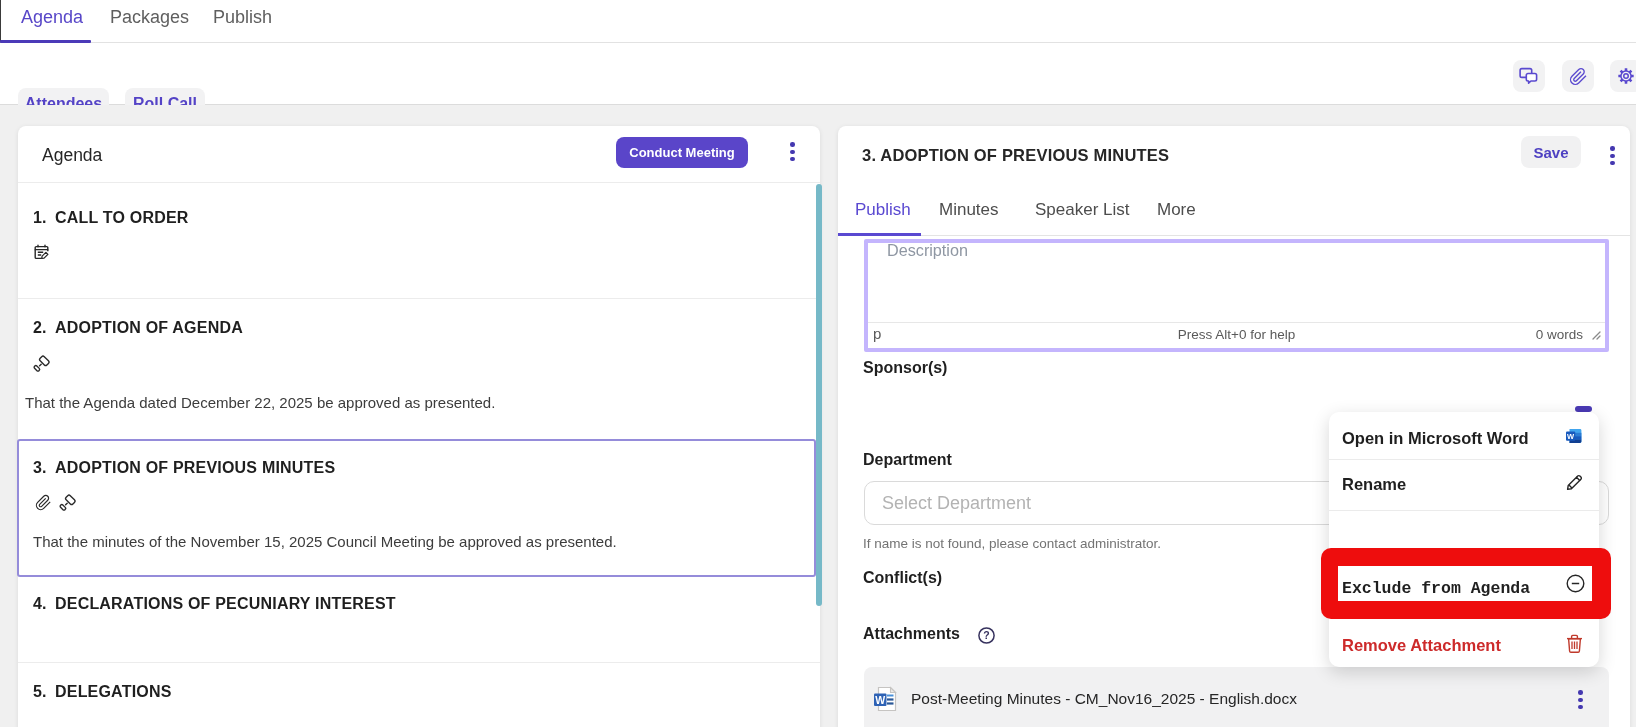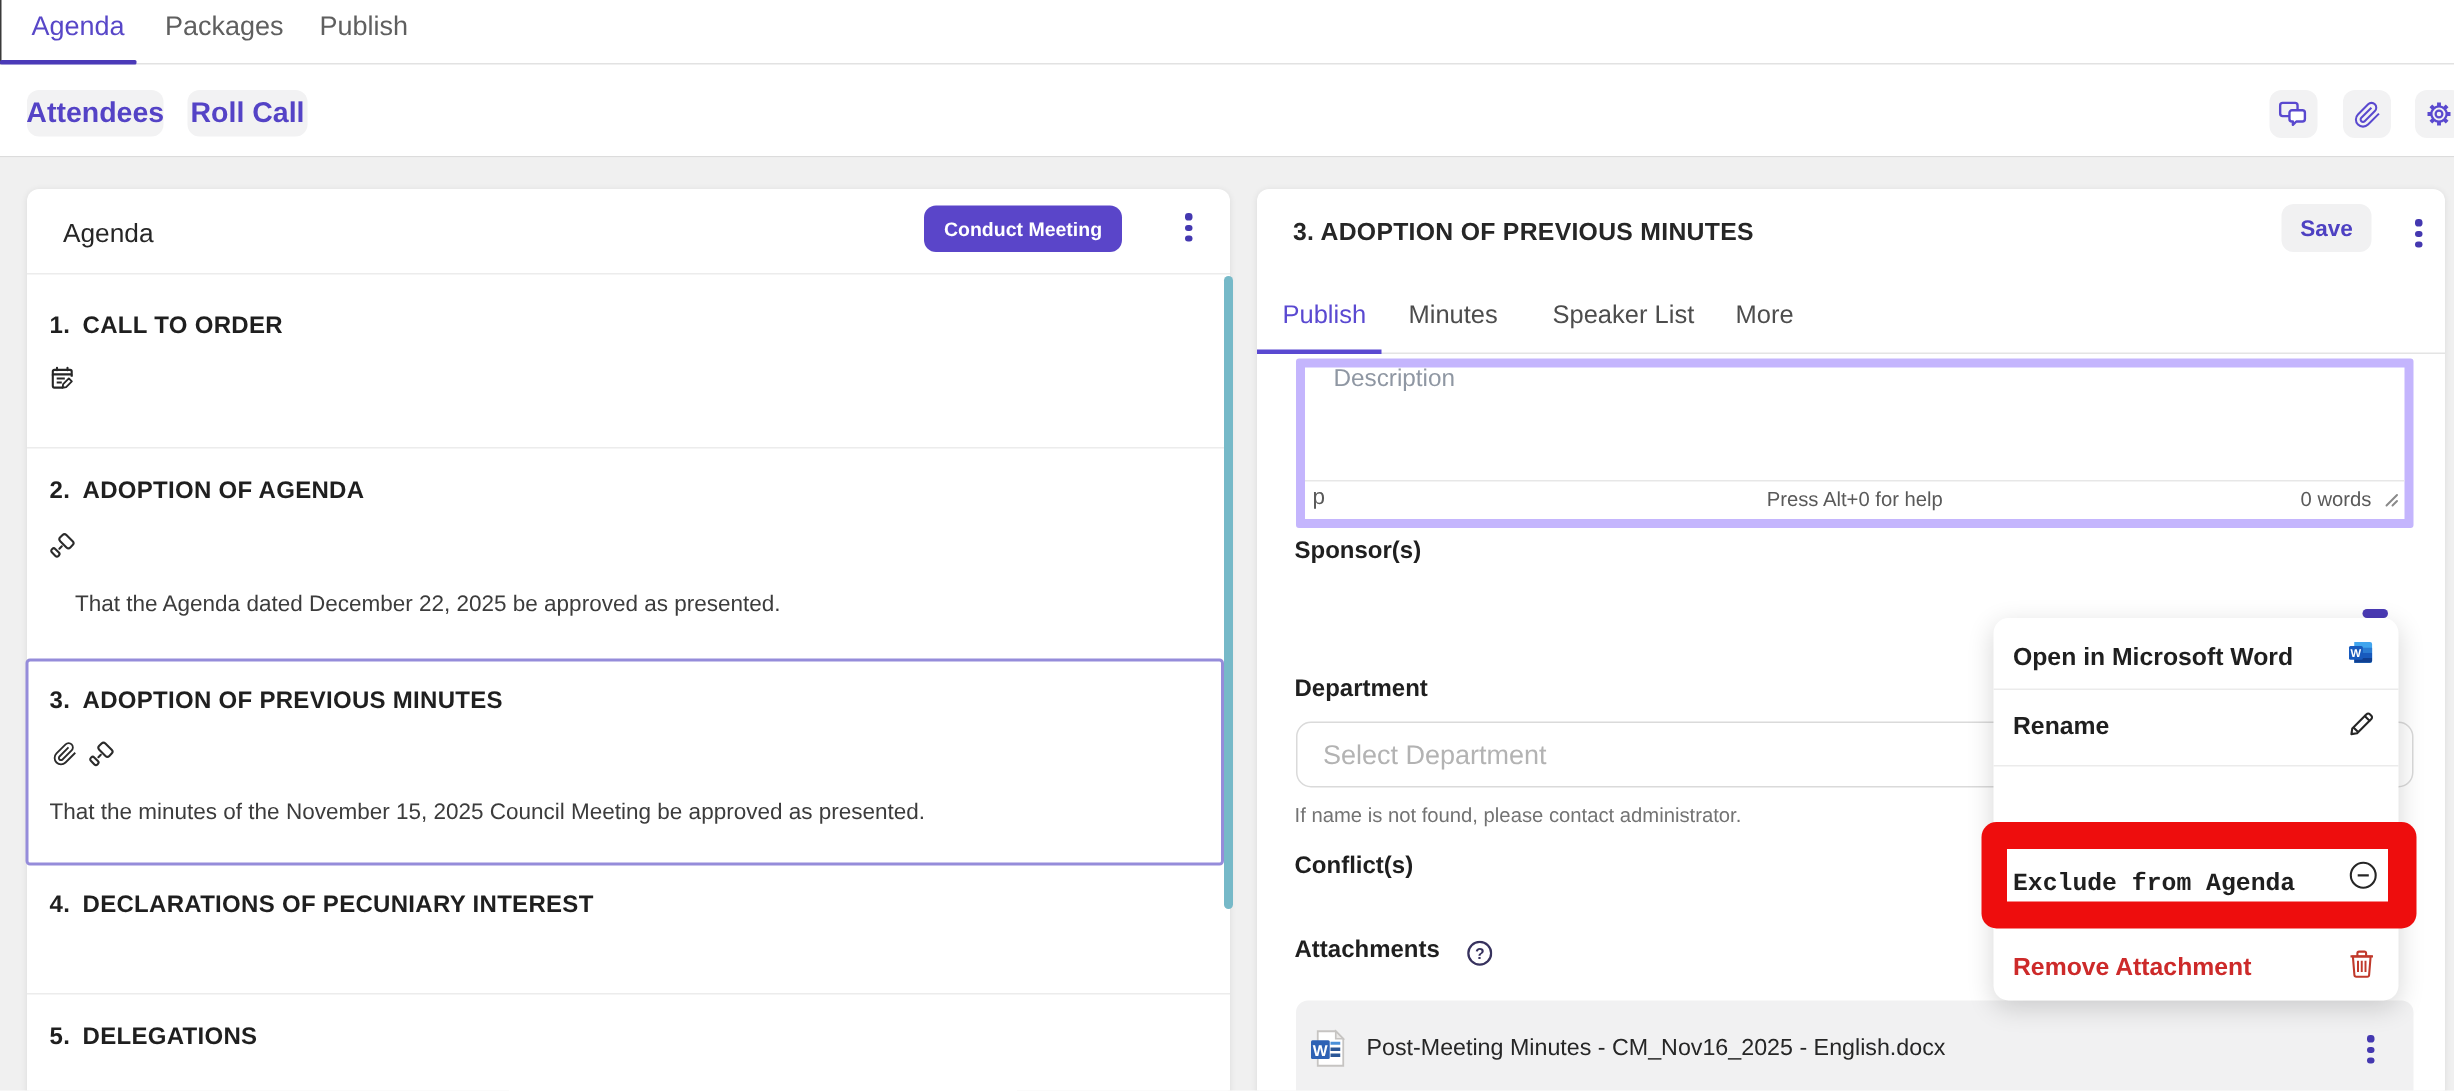--- a/index.html
+++ b/index.html
@@ -8,21 +8,21 @@
   .abs { position:absolute; }
 
   
   .topbar { left:0; top:0; width:1636px; height:43px; background:#fff; border-bottom:1px solid #e2e2e2; border-left:1px solid #3a3a3a; }
   .tab { font-size:18px; color:#5f5f5f; top:7px; }
   .tab.active { color:#5847c8; }
   .tab-underline { left:0; top:40px; width:91px; height:3px; background:#4b3ab8; border-radius:1px; }
 
   
   .toolbar { left:0; top:44px; width:1636px; height:61px; background:#fff; border-bottom:1px solid #dcdcdc; }
-  .chipbtn { background:#f2f2f3; border-radius:8px; color:#5443c6; font-weight:700; font-size:19px; display:flex; align-items:center; justify-content:center; }
+  .chipbtn { background:#f2f2f3; border-radius:8px; color:#5443c6; font-weight:700; font-size:16px; display:flex; align-items:center; justify-content:center;margin-top:28px; }
   .iconbtn { background:#f2f2f3; border-radius:8px; width:32px; height:32px; display:flex; align-items:center; justify-content:center; }
 
   
   .page { left:0; top:105px; width:1636px; height:622px; background:#f0f0f0; }
   .card { background:#fff; border-radius:8px; box-shadow:0 1px 5px rgba(0,0,0,.09); }
 
   
   .leftcard { left:18px; top:21px; width:802px; height:612px; border-bottom-left-radius:0; border-bottom-right-radius:0; }
   .lc-head-divider { left:0px; top:56px; width:802px; height:1px; background:#ececec; }
   .item-divider { height:1px; background:#ececec; left:0; width:802px; }
@@ -39,21 +39,21 @@
 
   
   .rightcard { left:838px; top:21px; width:792px; height:612px; }
   .rc-title { left:24px; top:20px; font-size:16.5px; font-weight:700; color:#262626; letter-spacing:.2px; }
   .savebtn { left:683px; top:10px; width:60px; height:32px; background:#f1f1f2; border-radius:8px; color:#4e41c2; font-weight:600; font-size:15px; display:flex; align-items:center; justify-content:center; }
   .rtab { font-size:17px; color:#4d4d4d; top:74px; }
   .rtab.active { color:#5a49d1; }
   .rtab-underline { left:0; top:107px; width:83px; height:3px; background:#5a49d1; }
   .rtab-divider { left:0; top:109px; width:792px; height:1px; background:#e4e4e4; }
 
-  .descbox { left:26px; top:113px; width:745px; height:113px; border:6px solid #c4b5fd; border-radius:2px; }
+  .descbox { left:26px; top:113px; width:745px; height:113px; border:4px solid #c4b5fd; border-radius:2px; }
   .desc-status { position:absolute; left:0; bottom:0; width:100%; height:26px; border-top:1px solid #e7e7e7; font-size:13.5px; color:#5a5a5a; }
   .label { font-weight:700; font-size:16px; color:#1f1f1f; }
   .input { border:1px solid #dadada; border-radius:10px; display:flex; align-items:center; padding-left:17px; font-size:18px; color:#b3b3b3; }
   .helper { font-size:13.5px; color:#737373; }
 
   .attachrow { left:26px; top:541px; width:745px; height:86px; background:#f1f1f2; border-radius:8px; }
 
   
   .menu { left:1329px; top:412px; width:270px; height:255px; background:#fff; border-radius:10px; box-shadow:0 5px 18px rgba(0,0,0,.16); }
   .mitem { position:absolute; left:0; width:100%; display:flex; align-items:center; padding:0 16px 0 13px; justify-content:space-between; font-size:16.5px; font-weight:600; color:#1f1f1f; }
@@ -116,21 +116,21 @@
       <div class="abs item-divider" style="top:172px;"></div>
 
       <div class="abs item-title" style="left:15px; top:193px;"><span class="item-num">2.</span>ADOPTION OF AGENDA</div>
       <div class="abs" style="left:15px; top:229px;"><svg width="18" height="18" viewBox="0 0 18 18" fill="none">
           <g stroke="#2b2b2b" stroke-width="1.4" fill="#fff">
             <rect x="6.55" y="2.9" width="9.5" height="5.8" rx="1.8" transform="rotate(45 11.3 5.8)"></rect>
             <path d="M8.2 9.2 6.6 10.8" fill="none" stroke-linecap="round"></path>
             <rect x="0.8" y="11.7" width="6.2" height="3.2" rx="1.4" transform="rotate(45 3.9 13.3)"></rect>
           </g>
         </svg></div>
-      <div class="abs item-body" style="left:32px; top:268px;">That the Agenda dated December 22, 2025 be approved as presented.</div>
+      <div class="abs item-body" style="left:7px; top:268px;">That the Agenda dated December 22, 2025 be approved as presented.</div>
 
       <div class="abs selbox"></div>
       <div class="abs item-title" style="left:15px; top:333px;"><span class="item-num">3.</span>ADOPTION OF PREVIOUS MINUTES</div>
       <div class="abs" style="left:17px; top:368px;"><svg width="17" height="17" viewBox="0 0 24 24" fill="none">
           <path d="m21.44 11.05-9.19 9.19a6 6 0 0 1-8.49-8.49l8.57-8.57A4 4 0 1 1 18 8.84l-8.59 8.57a2 2 0 0 1-2.83-2.83l8.49-8.48" stroke="#2b2b2b" stroke-width="1.7"></path>
         </svg></div>
       <div class="abs" style="left:41px; top:368px;"><svg width="18" height="18" viewBox="0 0 18 18" fill="none">
           <g stroke="#2b2b2b" stroke-width="1.4" fill="#fff">
             <rect x="6.55" y="2.9" width="9.5" height="5.8" rx="1.8" transform="rotate(45 11.3 5.8)"></rect>
             <path d="M8.2 9.2 6.6 10.8" fill="none" stroke-linecap="round"></path>

